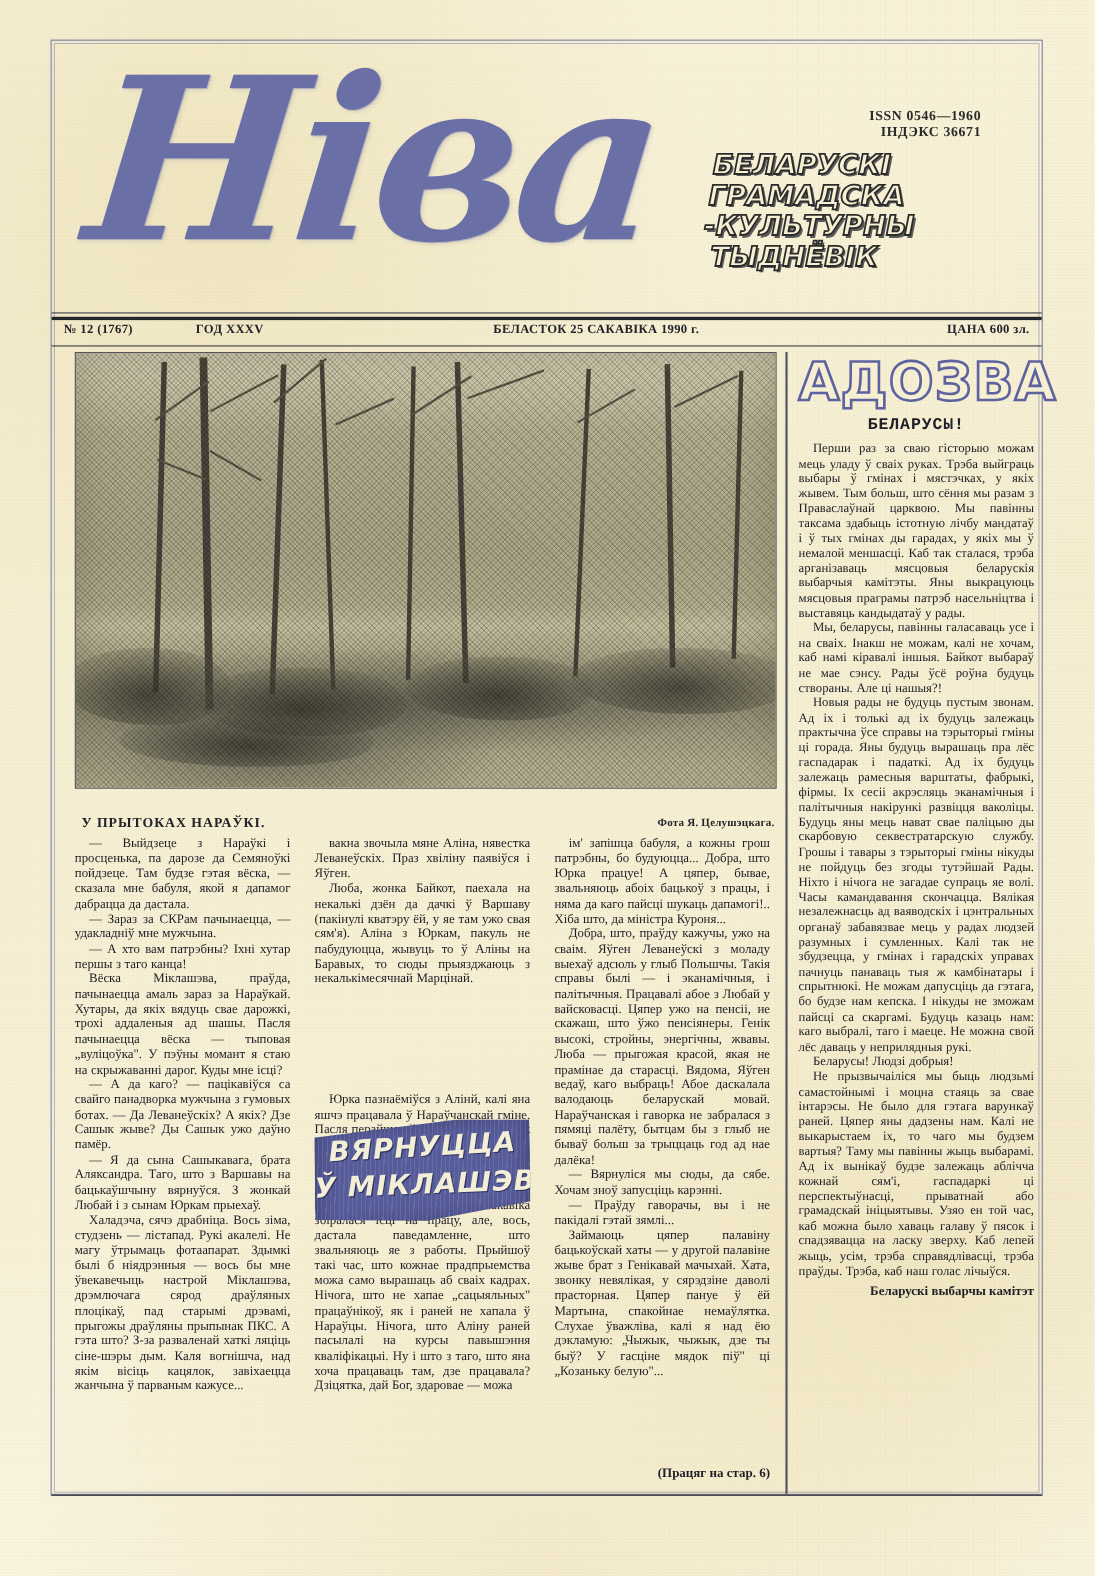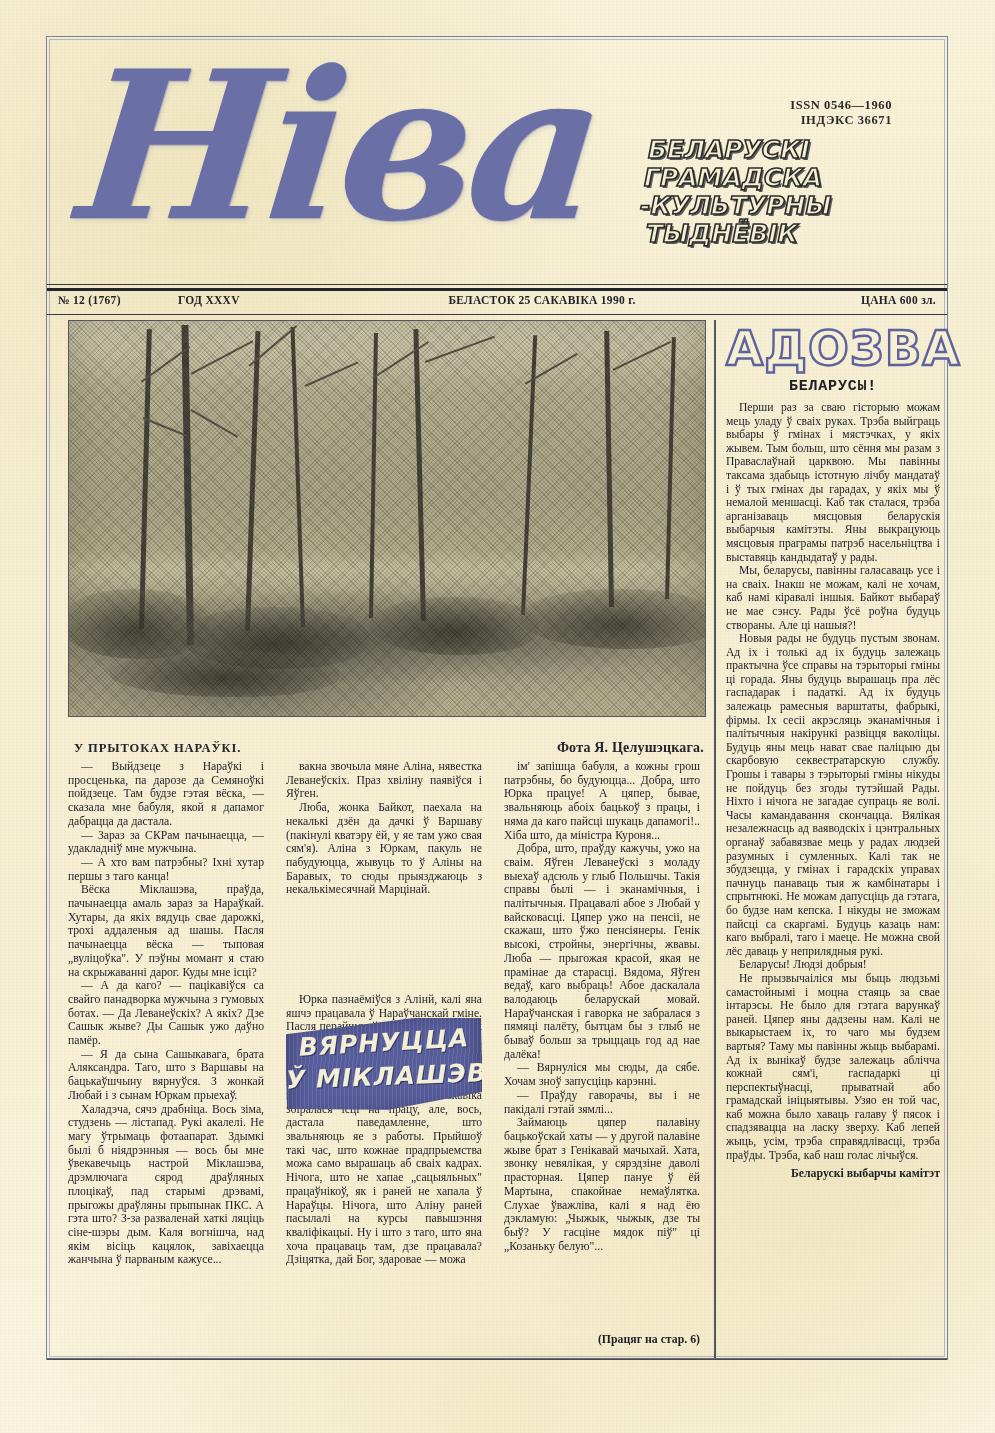--- a/index.html
+++ b/index.html
@@ -128,21 +128,21 @@
   }
 
   
   .caption{
     position:absolute;left:74px;top:722px;width:630px;height:20px;
     display:flex;align-items:center;
     font-family:"Liberation Serif", serif;
     font-size:12.5px;font-weight:700;letter-spacing:.9px;color:#23232a;margin-top:16px;
   }
   .caption .cap-left{flex:1;}
-  .caption .cap-right{font-size:14px;letter-spacing:.2px;font-weight:700;}
+  .caption .cap-right{font-size:10px;letter-spacing:.2px;font-weight:700;}
 
   
   .rail{position:absolute;top:320px;left:714px;width:1.5px;height:1038px;background:#55555f;}
   .right-col{
     position:absolute;left:726px;top:326px;width:214px;
   }
   .adozva{
     text-align:center;margin-bottom:4px;
   }
   .adozva-word{

